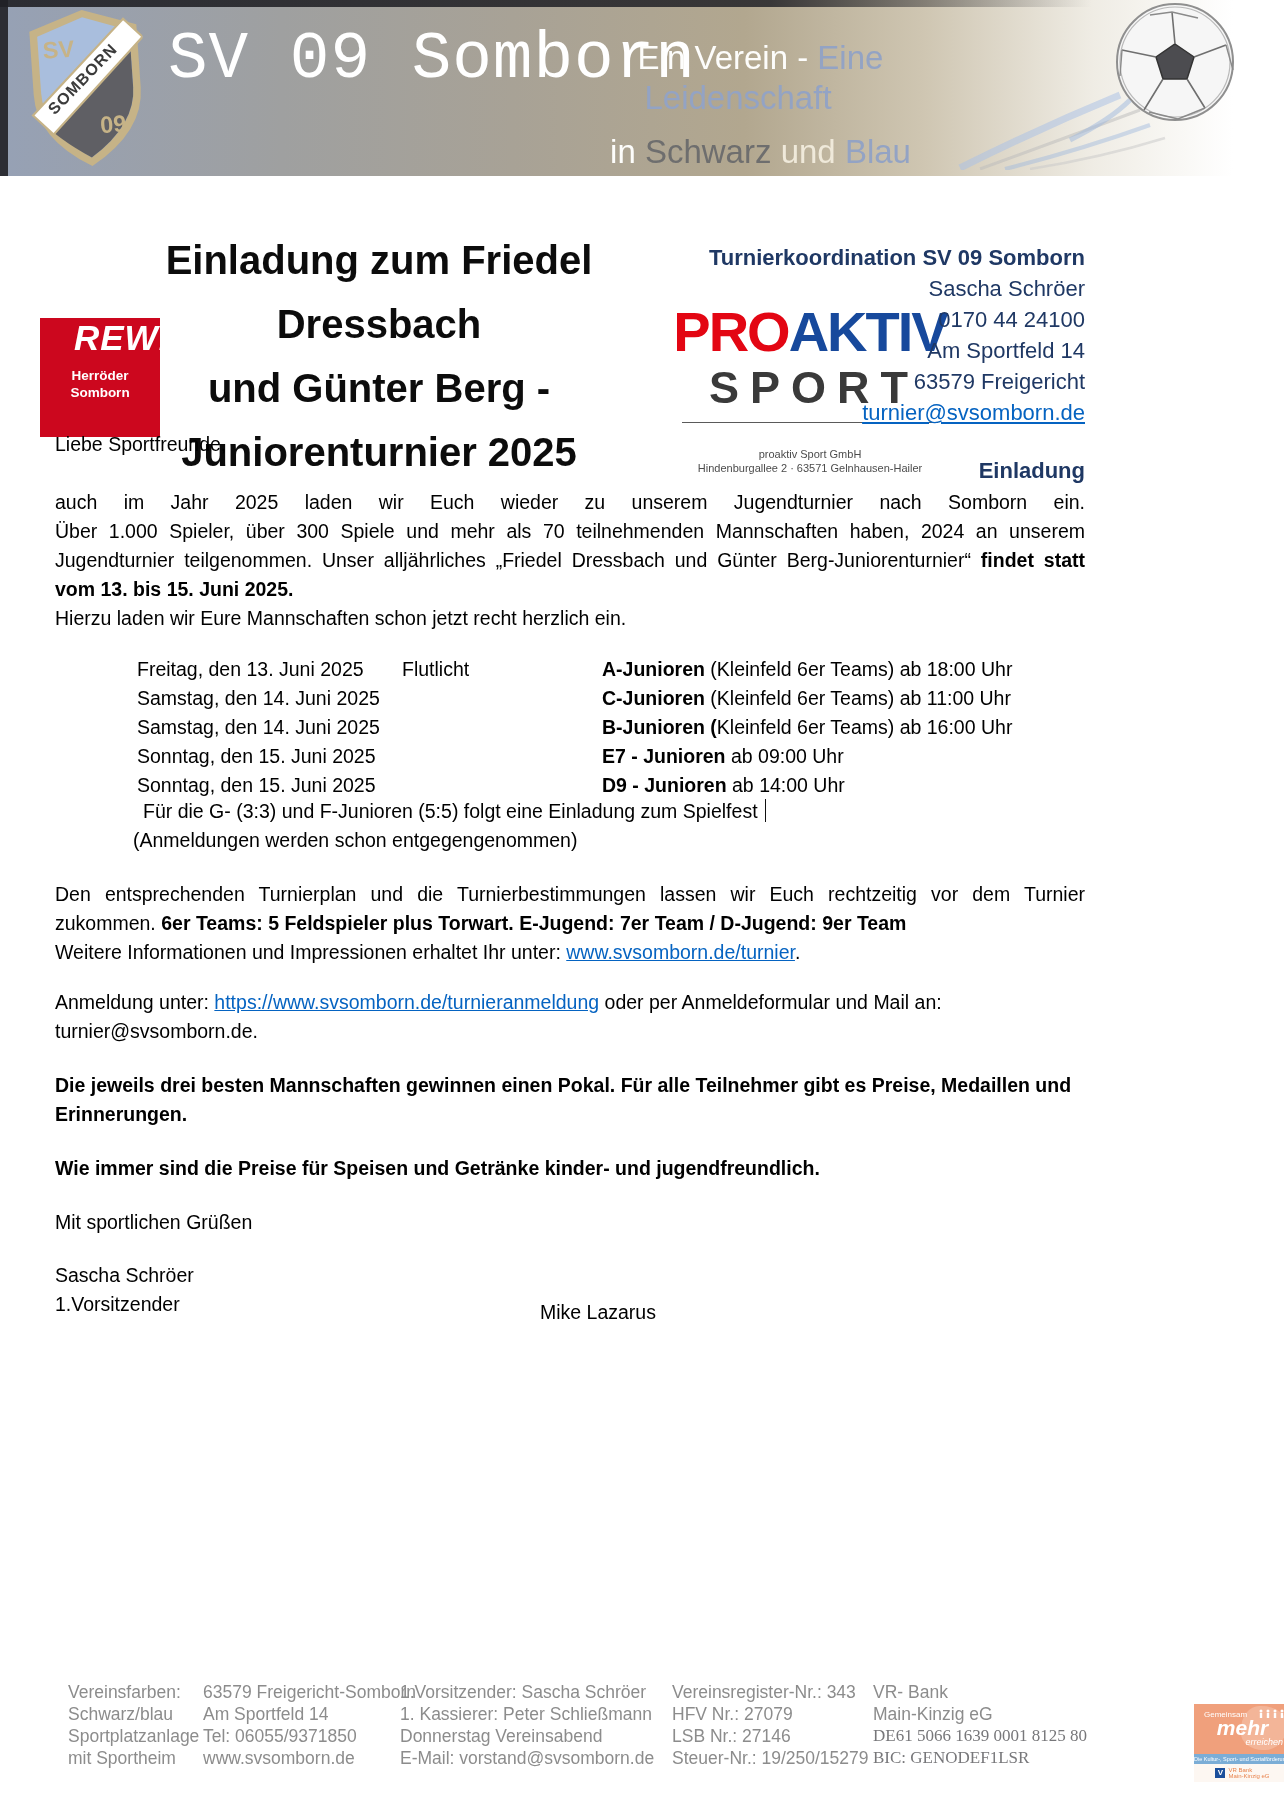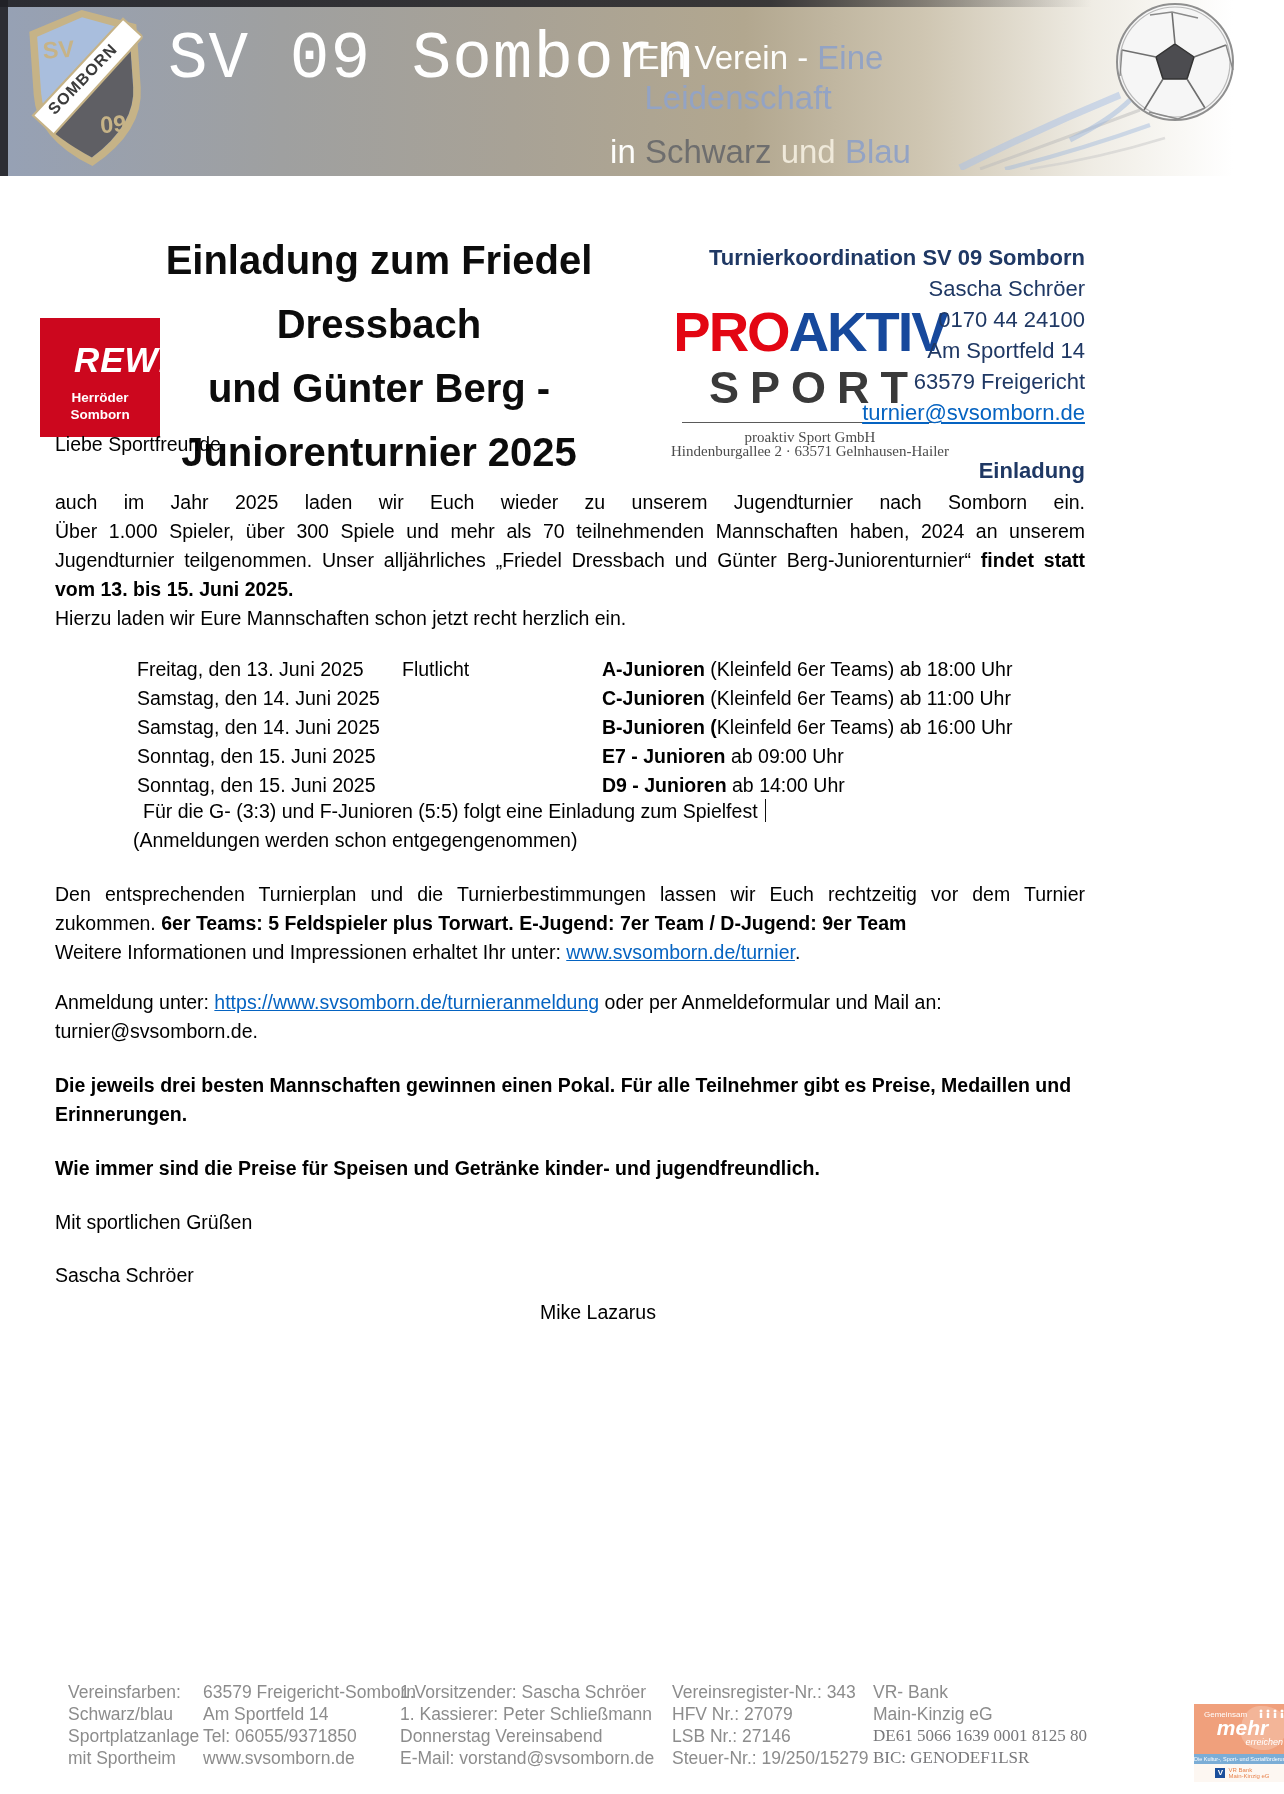--- a/index.html
+++ b/index.html
@@ -19,29 +19,29 @@
 
   .shield-wrap{position:absolute;left:28px;top:6px;width:118px;height:164px;transform:rotate(-4deg);}
 
   .ball-wrap{position:absolute;left:950px;top:0;width:334px;height:170px;}
 
   
   .doc-title{position:absolute;left:58px;top:228px;width:642px;text-align:center;
     font-size:40px;font-weight:700;line-height:64px;color:#0c0c0c;}
   .rewe{position:absolute;left:40px;top:318px;width:120px;height:119px;background:#cc071e;
     color:#fff;text-align:center;}
-  .rewe-word{font-weight:700;font-style:italic;font-size:35px;letter-spacing:1px;margin-top:22px;padding-left:34px;}
+  .rewe-word{font-weight:700;font-style:italic;font-size:35px;letter-spacing:1px;padding-left:34px;}
   .rewe-sub{font-size:13.5px;font-weight:700;line-height:17px;margin-top:9px;}
 
   .proaktiv{position:absolute;left:650px;top:303px;width:320px;text-align:center;}
   .pa-word{font-size:56px;line-height:58px;font-weight:700;letter-spacing:-2px;white-space:nowrap;}
   .pa-pro{color:#e30613;} .pa-aktiv{color:#17499c;}
   .pa-sport{font-size:45px;font-weight:700;letter-spacing:11px;color:#3a3a3a;margin-top:1px;padding-left:8px;}
   .pa-rule{width:256px;border:none;border-top:1.5px solid #5a5a5a;margin:8px auto 0 auto;}
-  .pa-small{margin-top:7px;font-size:15px;line-height:14px;color:#4c4c4c;font-family:Liberation Serif, serif;}
+  .pa-small{margin-top:24px;font-size:11px;line-height:14px;color:#4c4c4c;}
 
   .contact{position:absolute;right:199px;top:242px;text-align:right;color:#1f3864;
     font-size:22px;line-height:31px;}
   .contact .c-title{font-weight:700;}
   a.link{color:#0563c1;text-decoration:underline;cursor:pointer;}
   .einladung-label{position:absolute;right:199px;top:458px;font-size:22px;font-weight:700;color:#1f3864;text-align:right;}
 
   
   .body-text{position:absolute;left:55px;top:430px;width:1030px;font-size:19.5px;line-height:29px;}
   .p-just{text-align:justify;}
@@ -210,20 +210,21 @@
 
     <div class="para"><b>Wie immer sind die Preise für Speisen und Getränke kinder- und jugendfreundlich.</b></div>
 
 
     <div class="para">Mit sportlichen Grüßen</div>
 
     <div class="sig-row">
       <span>Sascha Schröer</span>
       <span class="sig-right">Mike Lazarus</span>
     </div>
+    <div>1.Vorsitzender</div>
   </div>
 
   <div class="footer">
     <div>
       <div class="f-line">Vereinsfarben:</div>
       <div class="f-line">Schwarz/blau</div>
       <div class="f-line">Sportplatzanlage</div>
       <div class="f-line">mit Sportheim</div>
     </div>
     <div>

